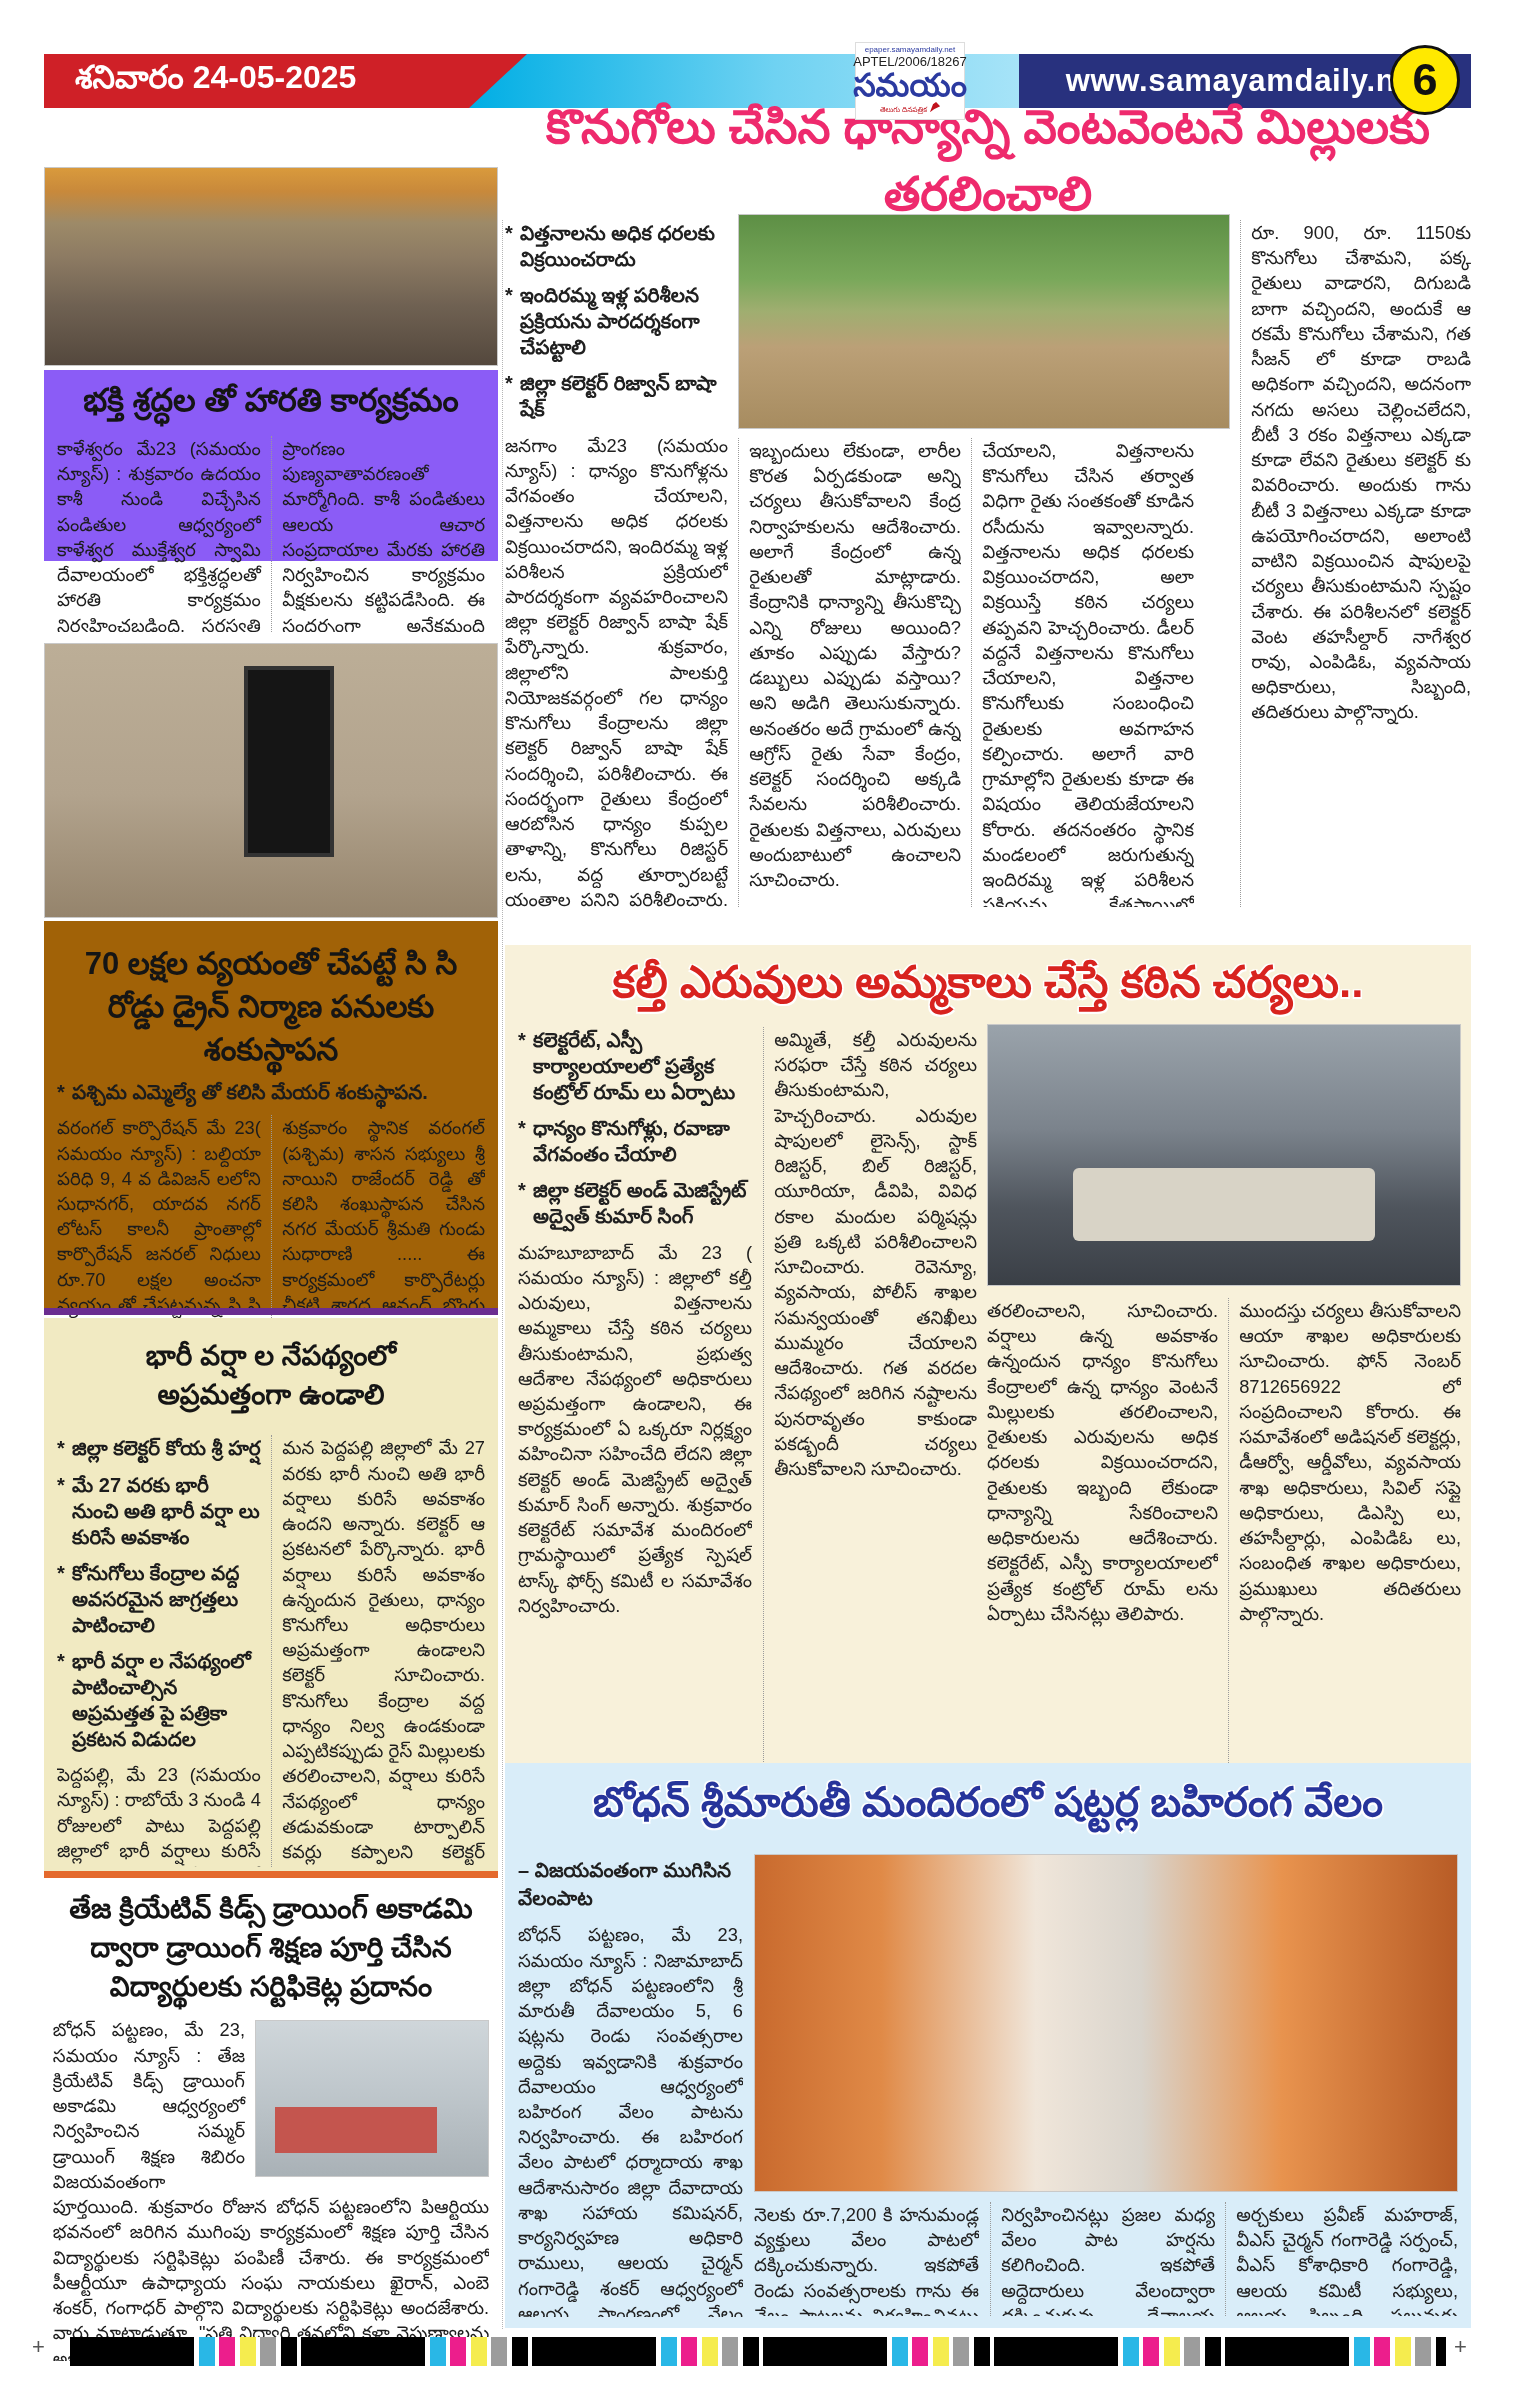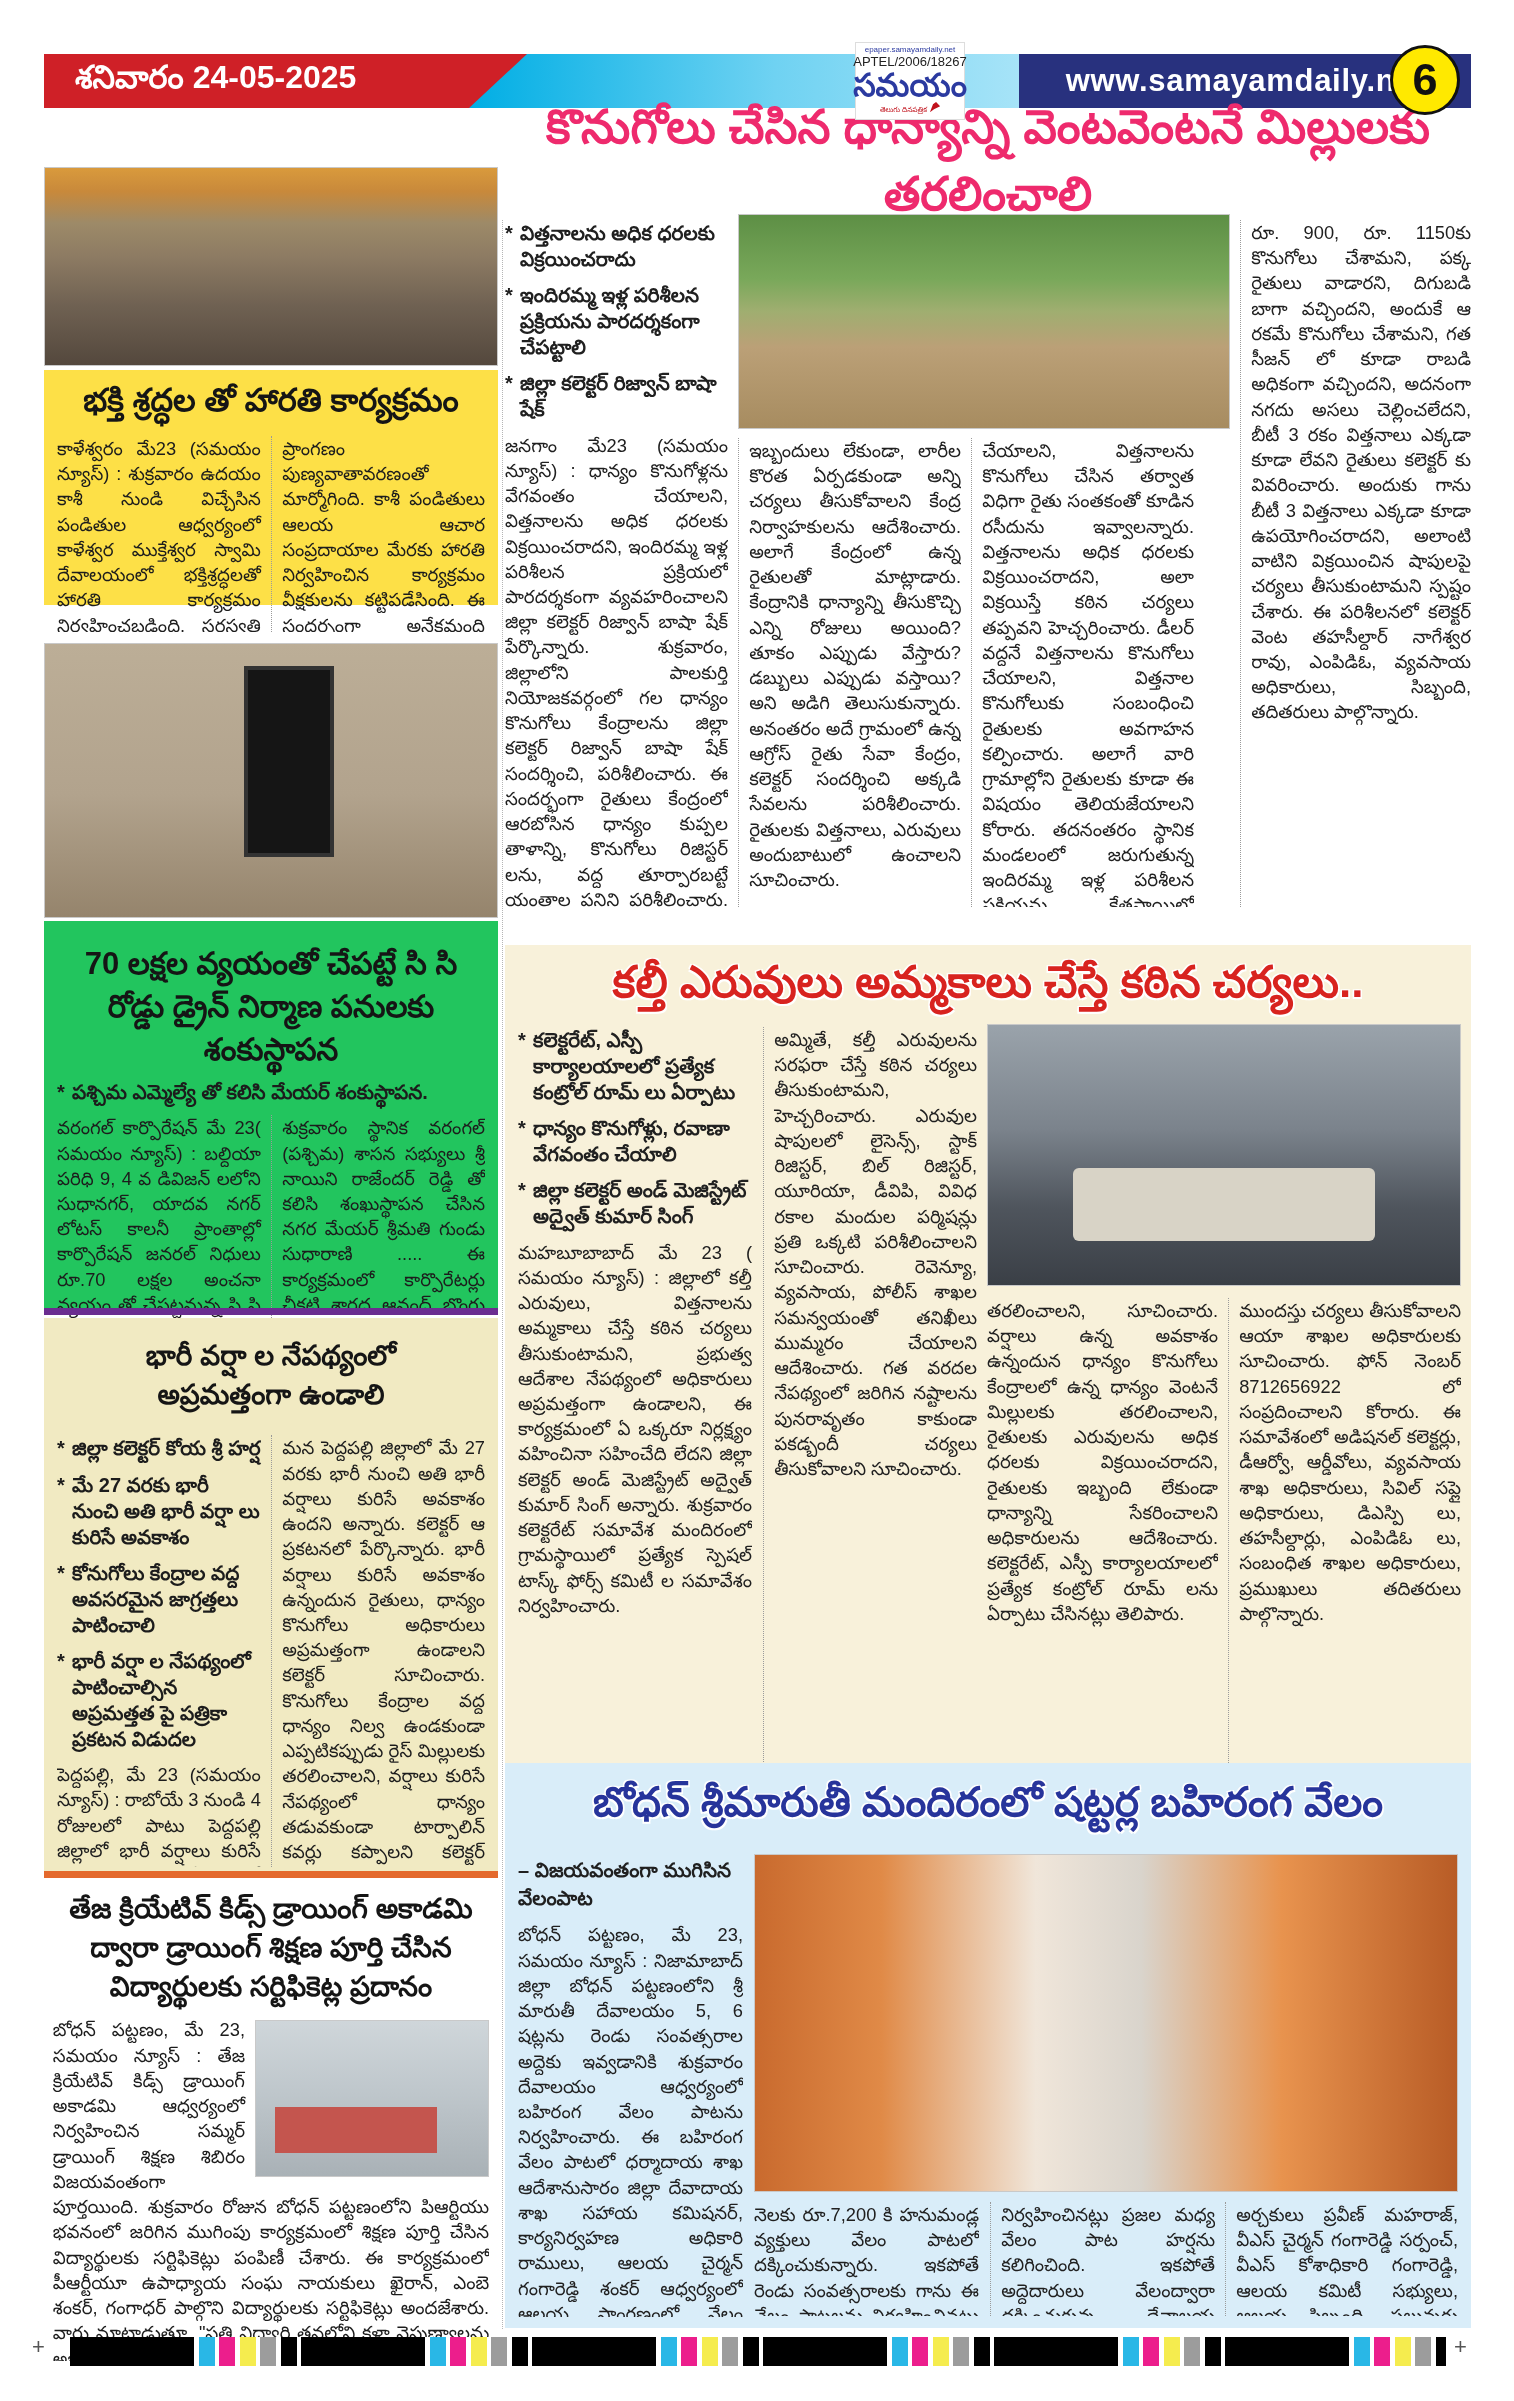--- a/index.html
+++ b/index.html
@@ -155,33 +155,33 @@
 </div>
 
 <div class="photo ph-field" style="left:738px; top:214px; width:492px; height:215px;"></div>
 
 <div class="col dotl" style="left:738px; top:438px; width:223px; height:469px;">ఇబ్బందులు లేకుండా, లారీల కొరత ఏర్పడకుండా అన్ని చర్యలు తీసుకోవాలని కేంద్ర నిర్వాహకులను ఆదేశించారు. అలాగే కేంద్రంలో ఉన్న రైతులతో మాట్లాడారు. కేంద్రానికి ధాన్యాన్ని తీసుకొచ్చి ఎన్ని రోజులు అయింది? తూకం ఎప్పుడు వేస్తారు? డబ్బులు ఎప్పుడు వస్తాయి? అని అడిగి తెలుసుకున్నారు. అనంతరం అదే గ్రామంలో ఉన్న ఆగ్రోస్ రైతు సేవా కేంద్రం, కలెక్టర్ సందర్శించి అక్కడి సేవలను పరిశీలించారు. రైతులకు విత్తనాలు, ఎరువులు అందుబాటులో ఉంచాలని సూచించారు.</div>
 <div class="col dotl" style="left:971px; top:438px; width:223px; height:469px;">చేయాలని, విత్తనాలను కొనుగోలు చేసిన తర్వాత విధిగా రైతు సంతకంతో కూడిన రసీదును ఇవ్వాలన్నారు. విత్తనాలను అధిక ధరలకు విక్రయించరాదని, అలా విక్రయిస్తే కఠిన చర్యలు తప్పవని హెచ్చరించారు. డీలర్ వద్దనే విత్తనాలను కొనుగోలు చేయాలని, విత్తనాల కొనుగోలుకు సంబంధించి రైతులకు అవగాహన కల్పించారు. అలాగే వారి గ్రామాల్లోని రైతులకు కూడా ఈ విషయం తెలియజేయాలని కోరారు. తదనంతరం స్థానిక మండలంలో జరుగుతున్న ఇందిరమ్మ ఇళ్ల పరిశీలన ప్రక్రియను క్షేత్రస్థాయిలో పరిశీలించారు.</div>
 <div class="col dotl" style="left:1240px; top:220px; width:231px; height:687px;">రూ. 900, రూ. 1150కు కొనుగోలు చేశామని, పక్క రైతులు వాడారని, దిగుబడి బాగా వచ్చిందని, అందుకే ఆ రకమే కొనుగోలు చేశామని, గత సీజన్ లో కూడా రాబడి అధికంగా వచ్చిందని, అదనంగా నగదు అసలు చెల్లించలేదని, బీటీ 3 రకం విత్తనాలు ఎక్కడా కూడా లేవని రైతులు కలెక్టర్ కు వివరించారు. అందుకు గాను బీటీ 3 విత్తనాలు ఎక్కడా కూడా ఉపయోగించరాదని, అలాంటి వాటిని విక్రయించిన షాపులపై చర్యలు తీసుకుంటామని స్పష్టం చేశారు. ఈ పరిశీలనలో కలెక్టర్ వెంట తహసీల్దార్ నాగేశ్వర రావు, ఎంపిడిఓ, వ్యవసాయ అధికారులు, సిబ్బంది, తదితరులు పాల్గొన్నారు.</div>
 
 <div class="photo ph-temple" style="left:44px; top:167px; width:454px; height:199px;"></div>
 
-<div class="art" style="top:370px; height:235px; background:#fde047;">
+<div class="art" style="top:370px; height:191px; background:#8b5cf6;">
   <h2 style="font-size:32px;">భక్తి శ్రద్ధల తో హారతి కార్యక్రమం</h2>
   <div class="twocol" style="height:196px;">
     <div>కాళేశ్వరం మే23 (సమయం న్యూస్) : శుక్రవారం ఉదయం కాశీ నుండి విచ్చేసిన పండితుల ఆధ్వర్యంలో కాళేశ్వర ముక్తేశ్వర స్వామి దేవాలయంలో భక్తిశ్రద్ధలతో హారతి కార్యక్రమం నిర్వహించబడింది. సరస్వతి నదివద్ద మూల స్నానాలు చేసేందుకు వెళ్లిన భక్తులకు హారతి కార్యక్రమం కన్నులపండుగగా జరిగింది. ప్రారంభంలో వేదపఠనం మధ్య స్వామి వారికి పూర్ణహారతులతో హారతి సమర్పించారు. ఆలయ</div>
     <div>ప్రాంగణం పుణ్యవాతావరణంతో మార్మోగింది. కాశీ పండితులు ఆలయ ఆచార సంప్రదాయాల మేరకు హారతి నిర్వహించిన కార్యక్రమం వీక్షకులను కట్టిపడేసింది. ఈ సందర్భంగా అనేకమంది భక్తులు హాజరై స్వామివారిని దర్శించుకున్నారు. భక్తులకు ఇది ఒక ముఖ్యమైన ఘట్టంగా నిలిచింది.</div>
   </div>
 </div>
 
 <div class="photo ph-stone" style="left:44px; top:643px; width:454px; height:275px;">
   <div class="slab"></div>
 </div>
 
-<div class="art" style="top:921px; height:387px; background:#22c55e;">
+<div class="art" style="top:921px; height:387px; background:#a16207;">
   <h2 style="font-size:31px; padding:13px 0 4.4px;">70 లక్షల వ్యయంతో చేపట్టే సి సి రోడ్డు డ్రైన్ నిర్మాణ పనులకు శంకుస్థాపన</h2>
   <div class="bullet">
     <span class="star">*</span>
     <span>పశ్చిమ ఎమ్మెల్యే తో కలిసి మేయర్ శంకుస్థాపన.</span>
   </div>
   <div class="twocol" style="height:233px;">
     <div>వరంగల్ కార్పొరేషన్ మే 23( సమయం న్యూస్) : బల్దియా పరిధి 9, 4 వ డివిజన్ లలోని సుధానగర్, యాదవ నగర్ లోటస్ కాలనీ ప్రాంతాల్లో కార్పొరేషన్ జనరల్ నిధులు రూ.70 లక్షల అంచనా వ్యయం తో చేపట్టనున్న సి సి రోడ్లు డ్రైన్ నిర్మాణ పనులకు</div>
     <div>శుక్రవారం స్థానిక వరంగల్ (పశ్చిమ) శాసన సభ్యులు శ్రీ నాయిని రాజేందర్ రెడ్డి తో కలిసి శంఖుస్థాపన చేసిన నగర మేయర్ శ్రీమతి గుండు సుధారాణి ..... ఈ కార్యక్రమంలో కార్పొరేటర్లు చీకటి శారద ఆనంద్ బొంగు అశోక్ యాదవ్ ఈ ఈ రవి కుమార్ డి ఈ రాజ్ కుమార్ ఏ ఈ హరికుమార్ మాజీ కార్పొరేటర్లు విద్యాసాగర్ బోడ డిన్న స్థానిక నాయకులు తదితరులు పాల్గొన్నారు</div>
   </div>
 </div>

